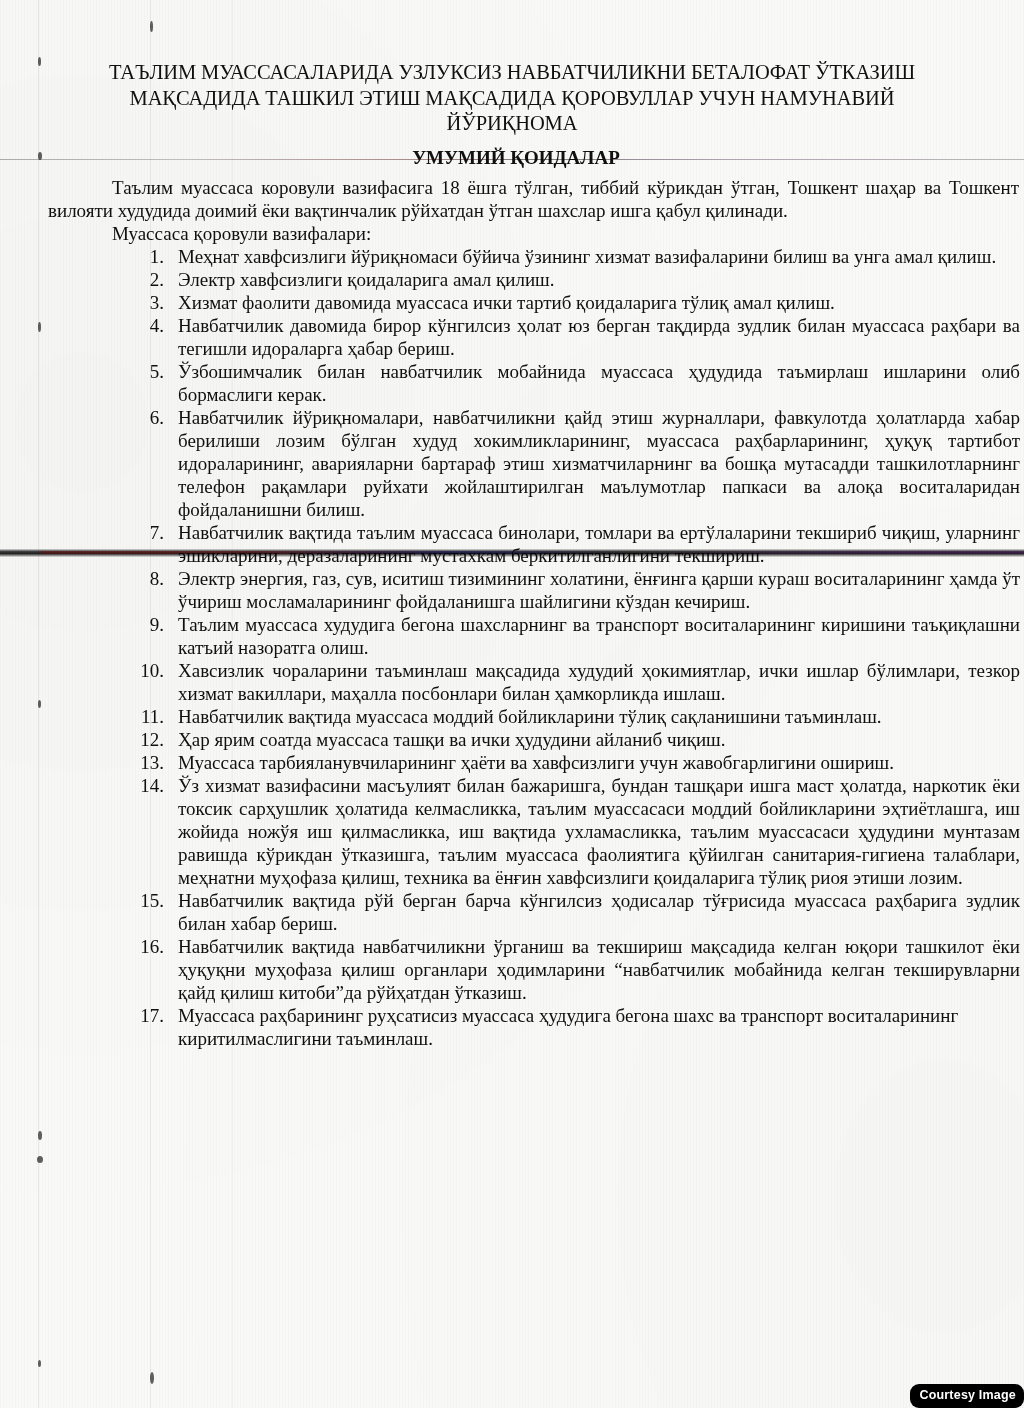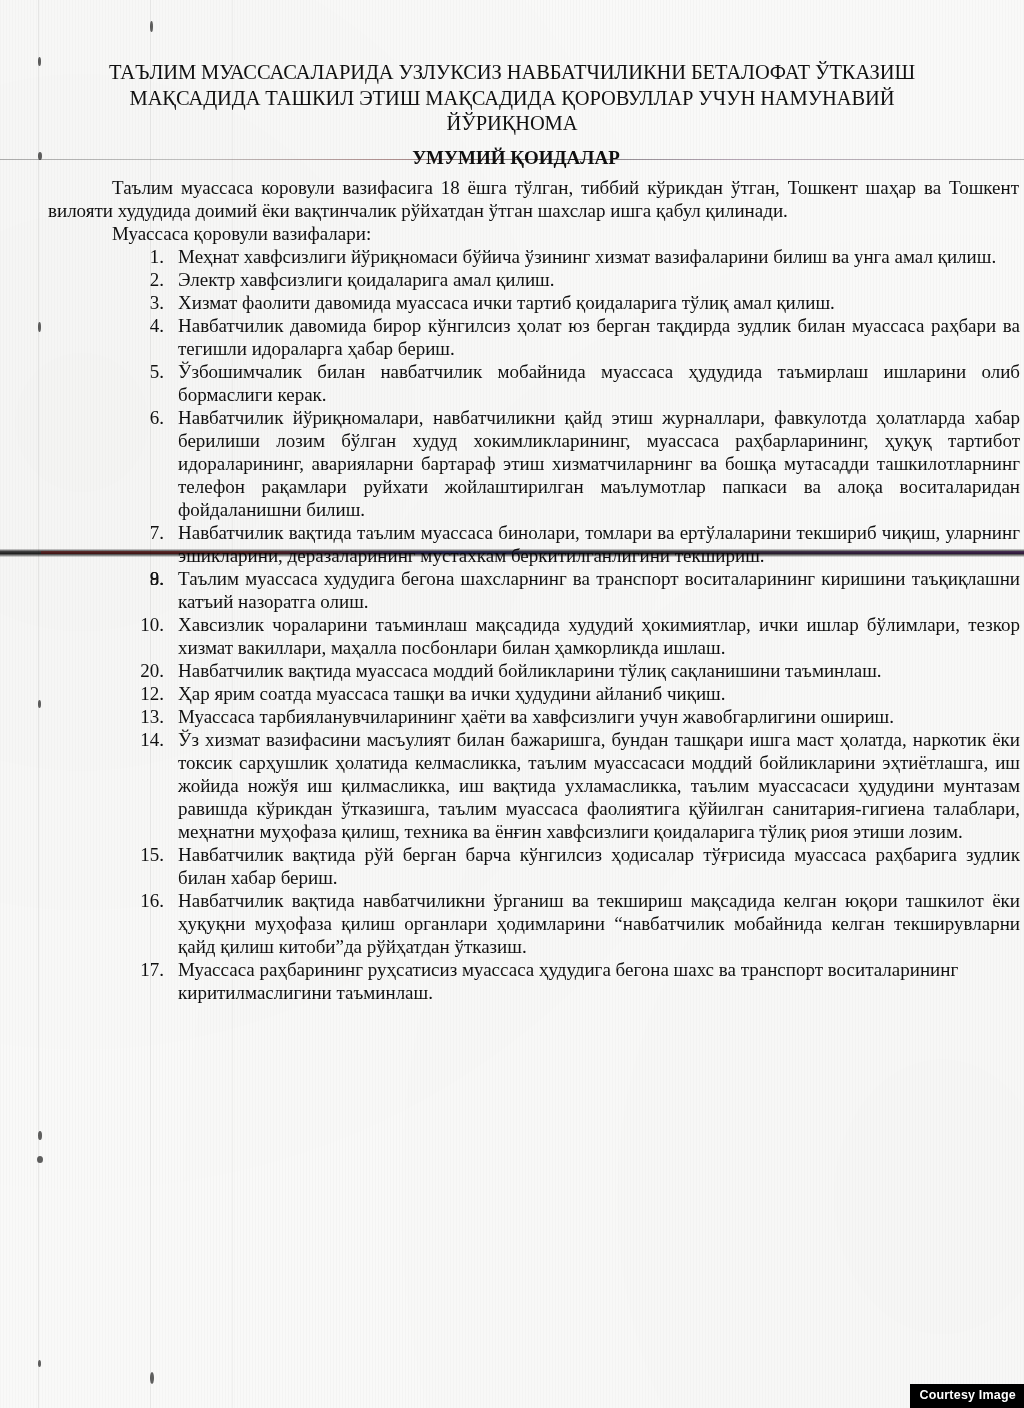--- a/index.html
+++ b/index.html
@@ -164,20 +164,21 @@
     right: 0;
     bottom: 0;
     background: #000000;
     color: #ffffff;
     font-family: "Liberation Sans", sans-serif;
     font-weight: bold;
     font-size: 12.5px;
     letter-spacing: 0.2px;
     padding: 5px 8px 6px 9px;
     line-height: 13px;
+    border-radius: 9px;
   }
 </style>
 </head>
 <body>
 
 <div class="page">
 
   <div class="vline v1"></div>
   <div class="vline v2"></div>
   <div class="vline v3"></div>
@@ -220,31 +221,32 @@
       <li>
         <span class="num">6.</span>
         <span class="txt">Навбатчилик йўриқномалари, навбатчиликни қайд этиш журналлари, фавкулотда ҳолатларда хабар берилиши лозим бўлган худуд хокимликларининг, муассаса раҳбарларининг, ҳуқуқ тартибот идораларининг, авариялар­ни бартараф этиш хизматчиларнинг ва бошқа мутасадди ташкилотларнинг телефон  рақамлари руйхати жойлаштирилган маълумотлар папкаси ва алоқа воситаларидан фойдаланишни билиш.</span>
       </li>
       <li>
         <span class="num">7.</span>
         <span class="txt">Навбатчилик вақтида таълим муассаса бинолари, томлари ва ертўлаларини текшириб чиқиш, уларнинг эшикларини, деразаларининг мустахкам беркитилганлигини текшириш.</span>
       </li>
       <li>
         <span class="num">8.</span>
+        <span class="txt">Электр энергия, газ, сув, иситиш тизимининг холатини, ёнғинга қарши кураш воситаларининг ҳамда ўт ўчириш мосламаларининг фойдаланишга  шайлигини кўздан кечириш.</span>
       </li>
       <li>
         <span class="num">9.</span>
         <span class="txt">Таълим муассаса худудига бегона шахсларнинг ва транспорт воситаларининг киришини таъқиқлашни катъий назоратга олиш.</span>
       </li>
       <li>
         <span class="num">10.</span>
         <span class="txt">Хавсизлик чораларини таъминлаш мақсадида худудий ҳокимиятлар, ички ишлар бўлимлари, тезкор хизмат вакиллари, маҳалла посбонлари билан ҳамкорликда ишлаш.</span>
       </li>
       <li>
-        <span class="num">20.</span>
+        <span class="num">11.</span>
         <span class="txt last-left">Навбатчилик вақтида муассаса моддий бойликларини тўлиқ сақланишини таъминлаш.</span>
       </li>
       <li>
         <span class="num">12.</span>
         <span class="txt last-left">Ҳар ярим соатда муассаса ташқи ва ички ҳудудини айланиб чиқиш.</span>
       </li>
       <li>
         <span class="num">13.</span>
         <span class="txt">Муассаса тарбияланувчиларининг ҳаёти ва хавфсизлиги учун жавобгарлигини ошириш.</span>
       </li>

